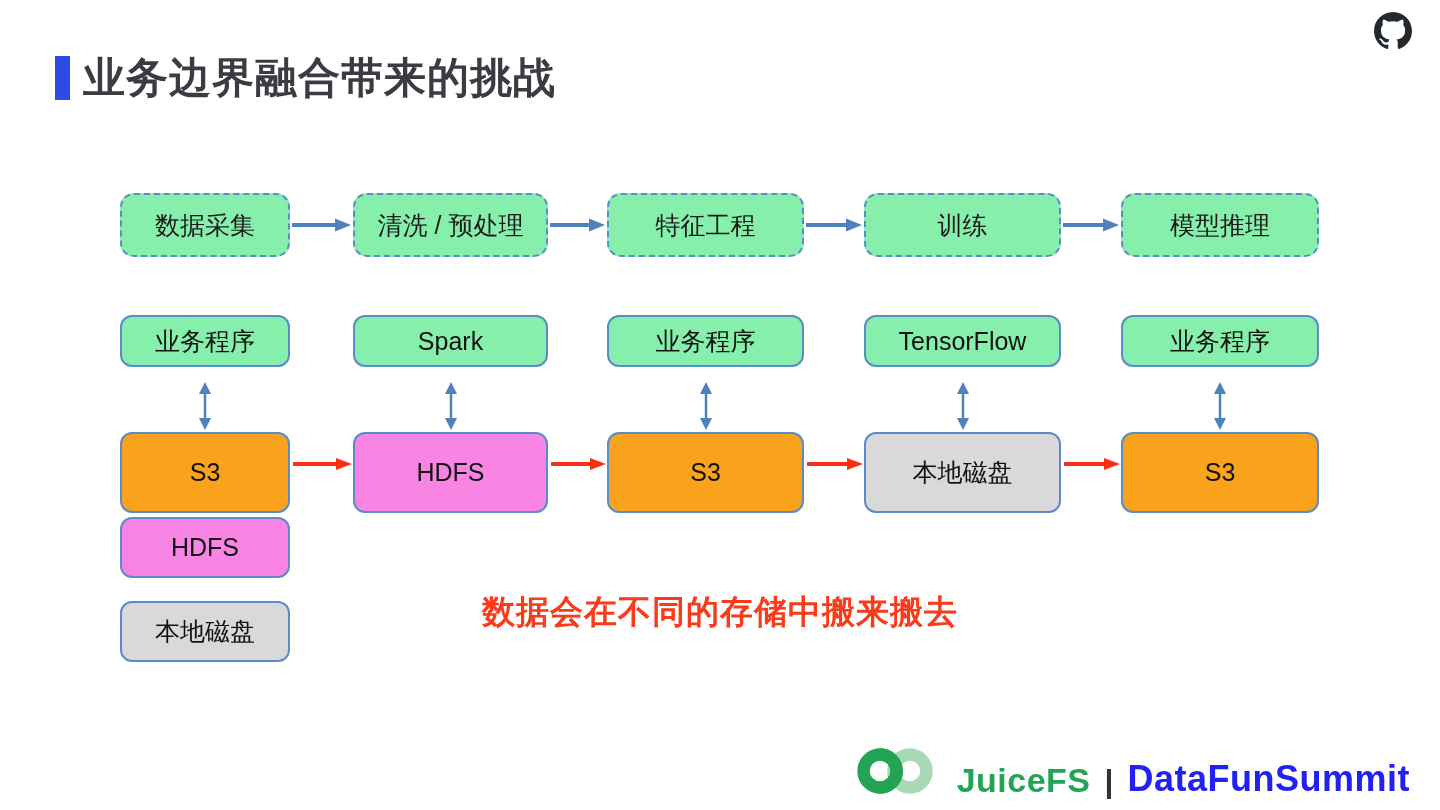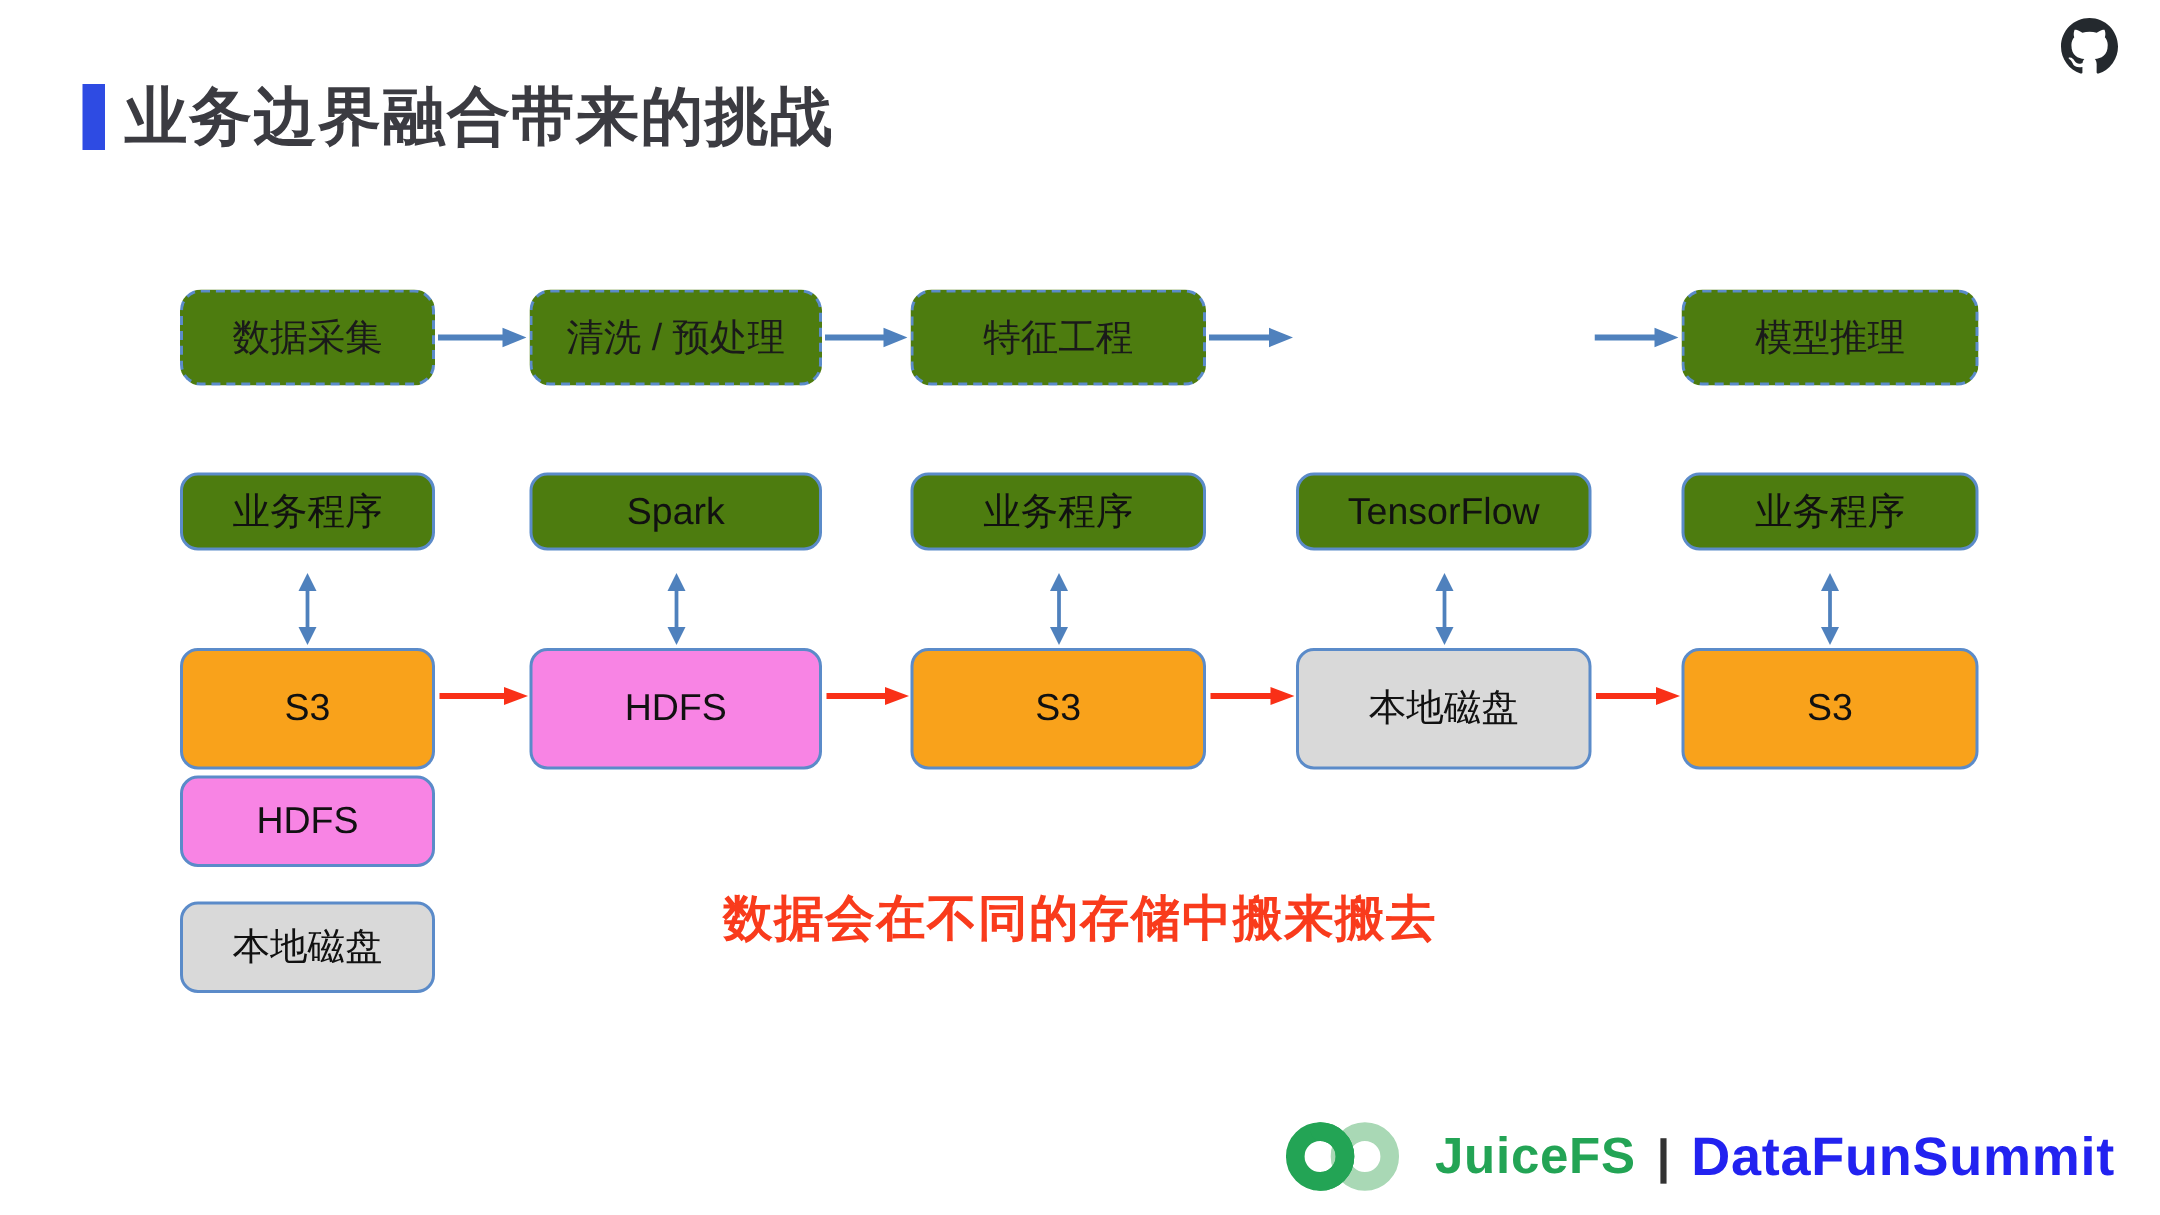--- a/index.html
+++ b/index.html
@@ -32,21 +32,21 @@
   }
 
   
   .diagram { position: absolute; top: 193px; left: 0; width: 1440px; height: 480px; }
   .col { position: absolute; top: 0; height: 480px; }
 
   .box {
     position: absolute; left: 0; right: 0;
     display: flex; align-items: center; justify-content: center;
     font-size: 25px; color: #111; border-radius: 12px;
-    background: #4d7c0f; line-height: 1;
+    background: #86efac; line-height: 1;
   }
   .stage   { top: 0; height: 64px; border: 2px dashed var(--steel); border-radius: 14px; color: #1a1a1a; }
   .app     { top: 122px; height: 52px; border: 2px solid var(--steel); }
   .storage { top: 239px; height: 81px; border: 2px solid var(--steel); font-weight: 400; }
   .extra1  { top: 324px; height: 61px; border: 2px solid var(--steel); }
   .extra2  { top: 408px; height: 61px; border: 2px solid var(--steel); }
 
   .fill-orange { background: var(--orange); }
   .fill-pink   { background: var(--pink); }
   .fill-gray   { background: var(--gray); }
@@ -59,21 +59,21 @@
   
   .callout {
     position: absolute; top: 590px; left: 0; right: 0;
     text-align: center; font-size: 33px; font-weight: 700;
     color: var(--callout-red); letter-spacing: 1px;
   }
 
   
   .footer {
     position: absolute; right: 30px; bottom: 10px;
-    display: flex; align-items: center; gap: 12px;
+    display: flex; align-items: flex-end; gap: 12px;
   }
   .footer svg { width: 100px; height: 58px; display: block; }
   .brand { font-size: 34px; font-weight: 700; color: var(--brand-green); letter-spacing: 0.5px; }
   .sep   { font-size: 32px; font-weight: 600; color: #333; padding: 0 2px; }
   .event { font-size: 36px; font-weight: 700; color: var(--event-blue); letter-spacing: 0.5px; }
 </style>
 </head>
 <body>
 
 <div class="slide">
@@ -120,20 +120,21 @@
       <div class="box app">业务程序</div>
       <svg class="varrow" width="18" height="50">
         <line x1="9" y1="11" x2="9" y2="39" stroke="var(--arrow-blue)" stroke-width="2.5"></line>
         <polygon points="9,1 15,13 3,13" fill="var(--arrow-blue)"></polygon>
         <polygon points="9,49 15,37 3,37" fill="var(--arrow-blue)"></polygon>
       </svg>
       <div class="box storage fill-orange">S3</div>
     </div>
 
     <div class="col" style="left:864px;width:197px">
+      <div class="box stage">训练</div>
       <div class="box app">TensorFlow</div>
       <svg class="varrow" width="18" height="50">
         <line x1="9" y1="11" x2="9" y2="39" stroke="var(--arrow-blue)" stroke-width="2.5"></line>
         <polygon points="9,1 15,13 3,13" fill="var(--arrow-blue)"></polygon>
         <polygon points="9,49 15,37 3,37" fill="var(--arrow-blue)"></polygon>
       </svg>
       <div class="box storage fill-gray">本地磁盘</div>
     </div>
 
     <div class="col" style="left:1121px;width:198px">

